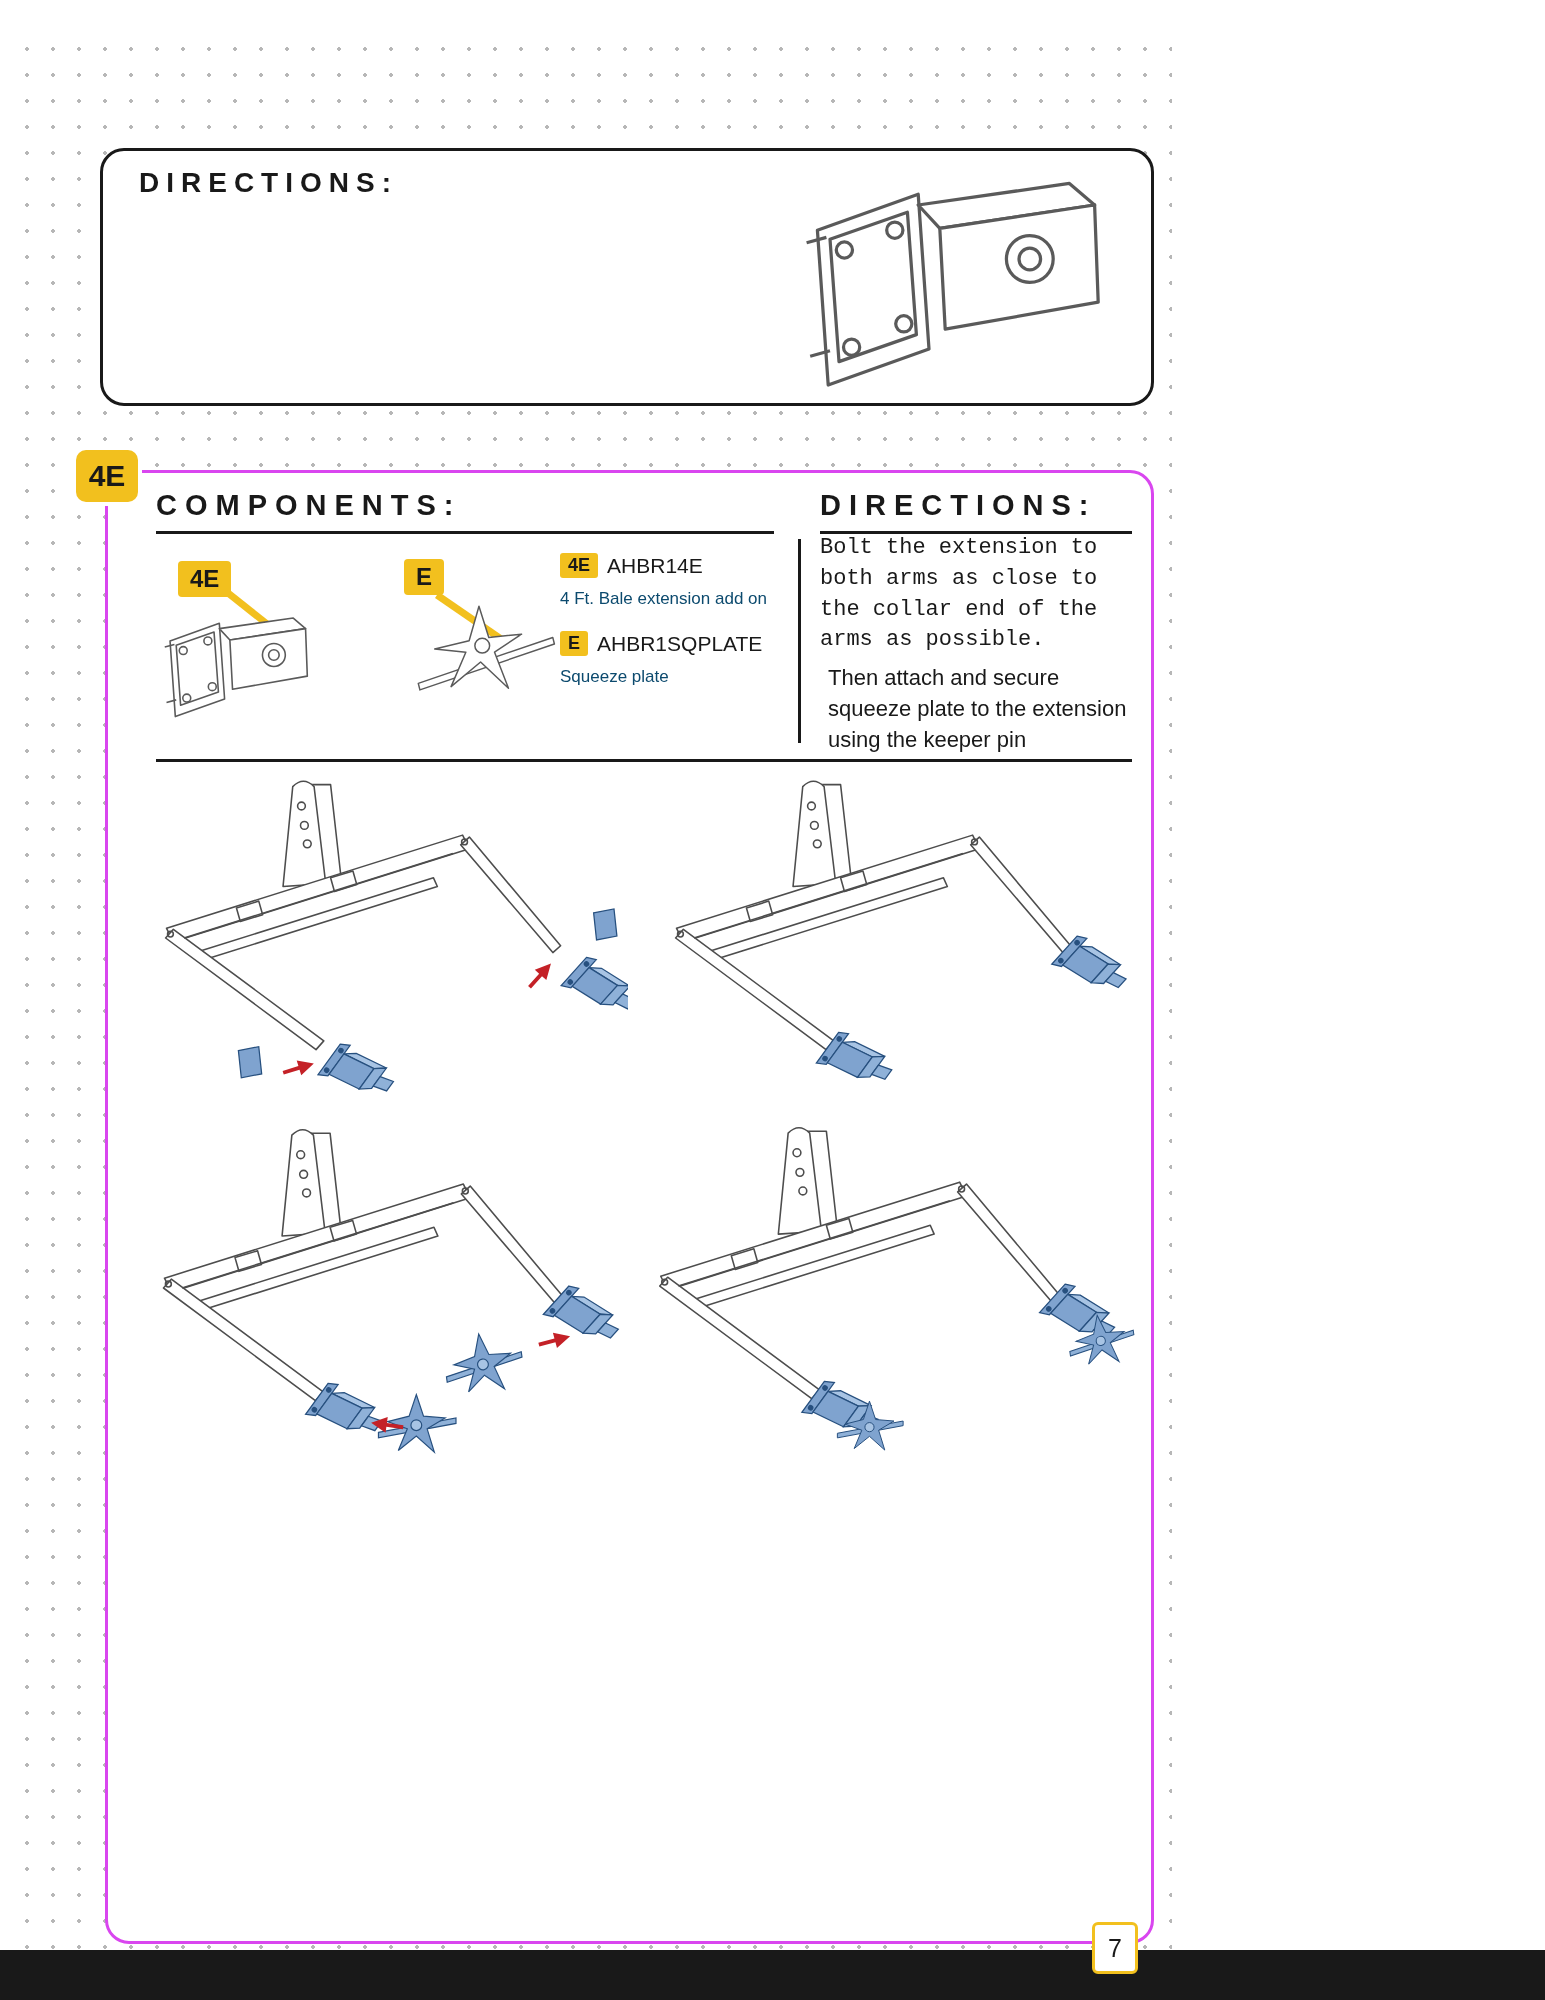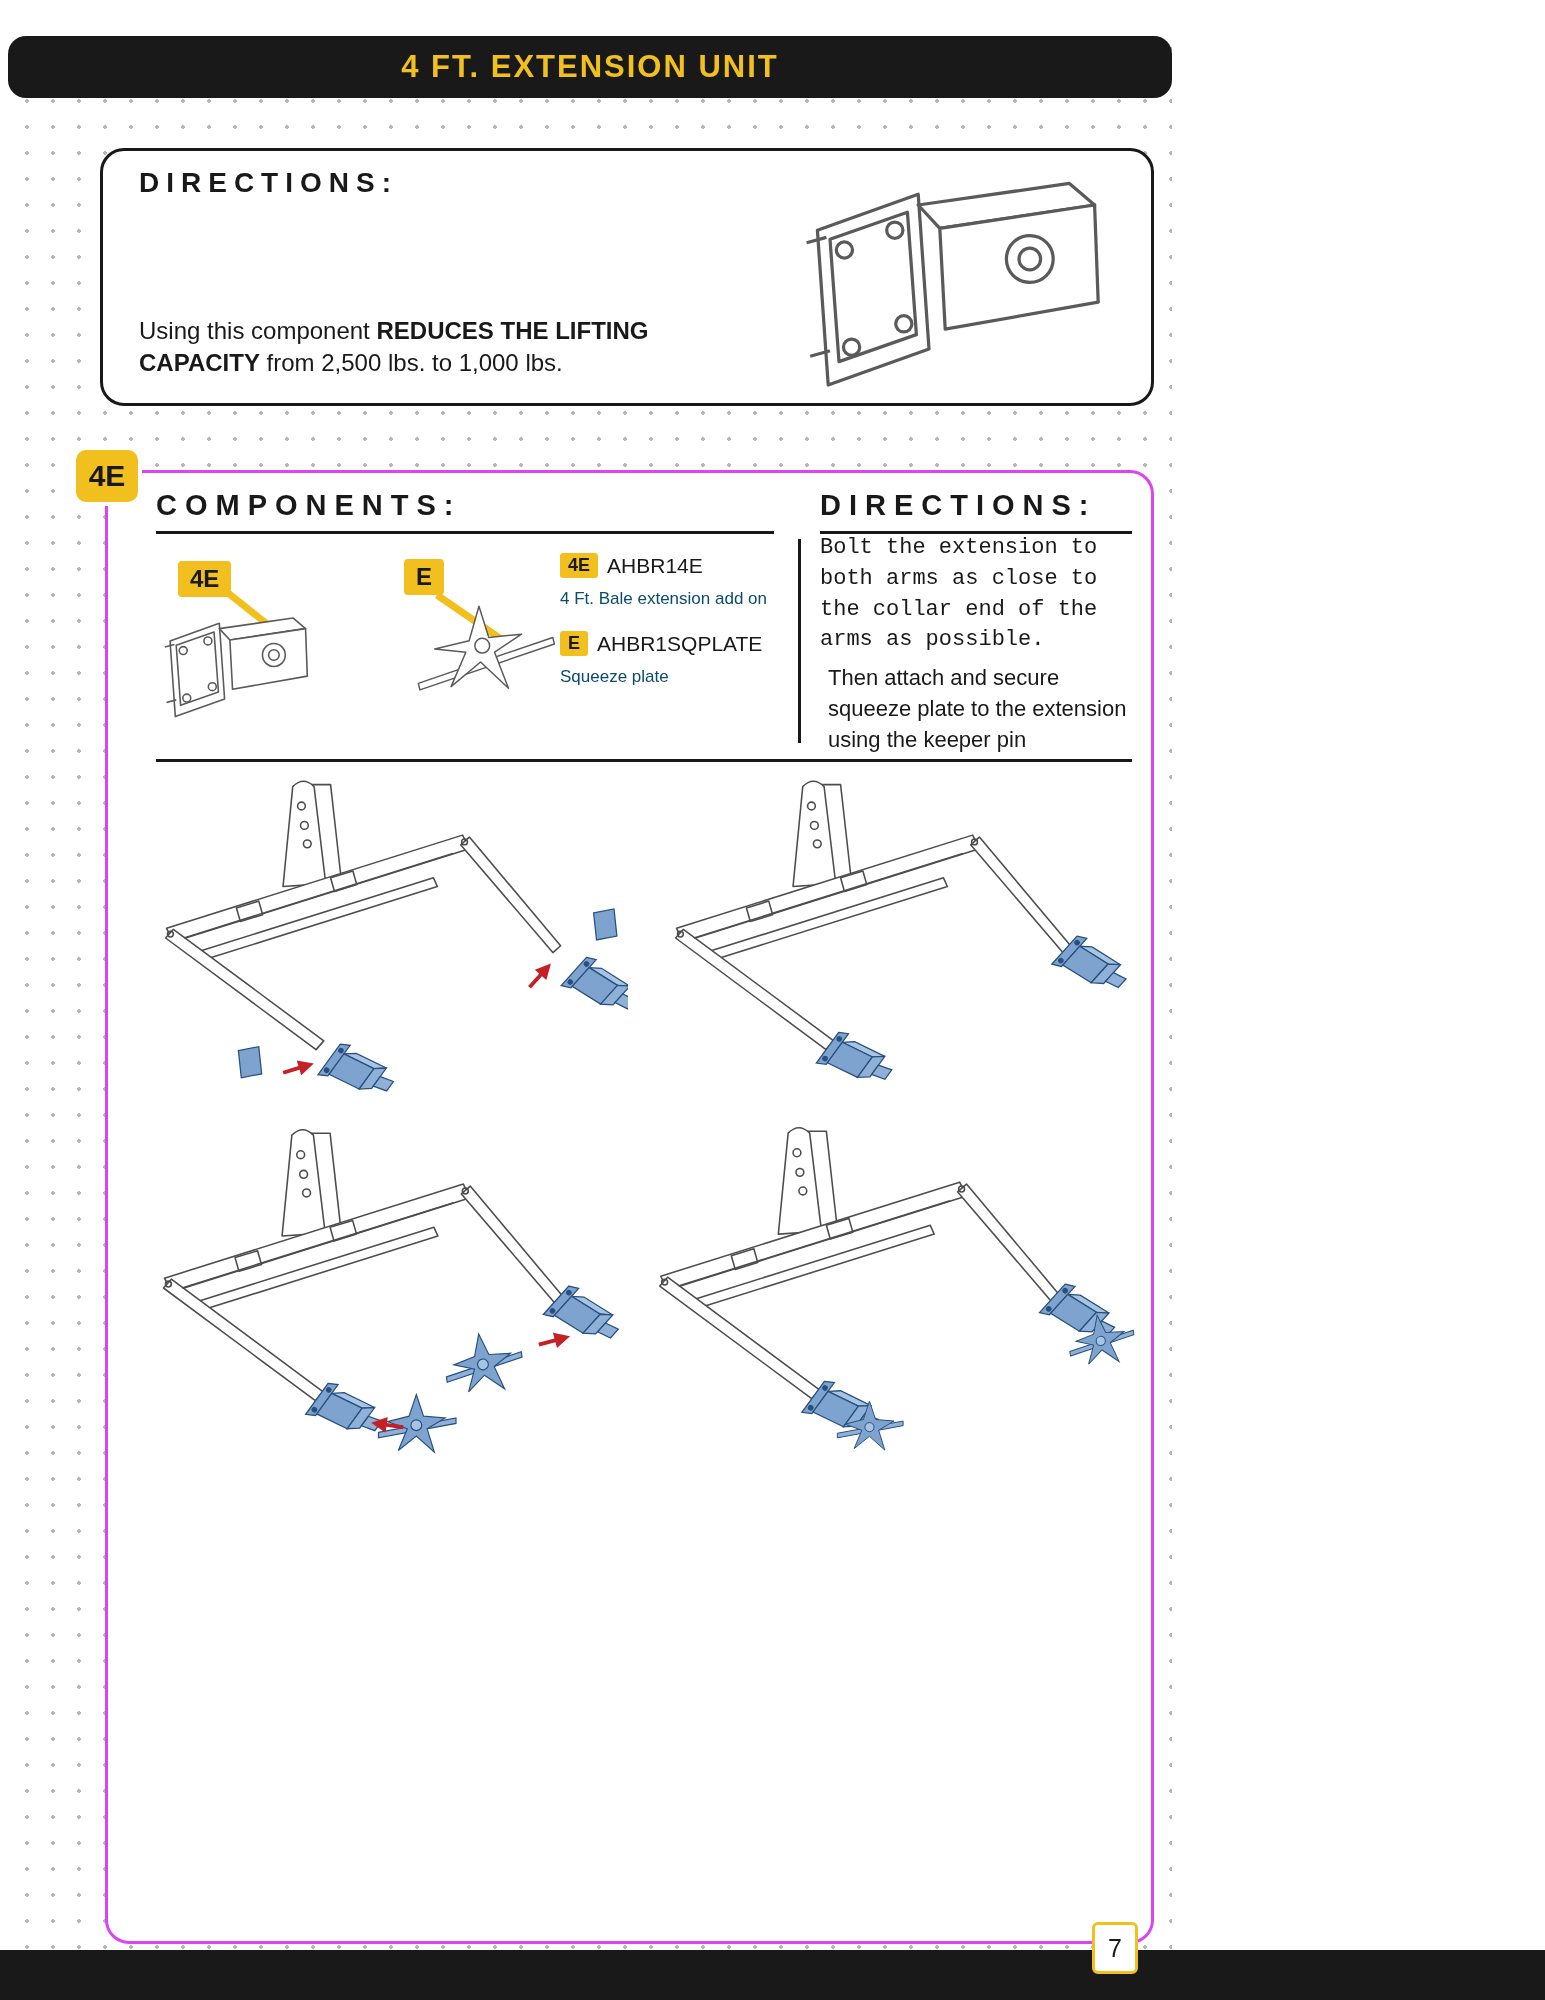--- a/index.html
+++ b/index.html
@@ -95,27 +95,23 @@
       <g id="g-plate-art" stroke="#5a5a5a" stroke-width="1.8" fill="#ffffff" stroke-linejoin="round">
         <polygon points="4,98 168,42 170,50 6,106"></polygon>
         <path d="M78,4 L90,42 L130,38 L97,60 L114,104 L80,72 L44,102 L62,60 L24,56 L66,46 Z"></path>
         <circle cx="82" cy="52" r="9"></circle>
       </g>
     </defs>
   </svg>
 
   <div class="abs dots"></div>
 
-  <div class="abs header-bar">
-    <span class="header-title">4 FT. EXTENSION UNIT</span>
-  </div>
 
   <div class="abs intro-box">
     <div class="abs intro-heading">DIRECTIONS:</div>
-    <p class="abs intro-p" style="top:164px;margin:0;"><span>Using this component </span><b>REDUCES THE LIFTING CAPACITY</b><span> from 2,500 lbs. to 1,000 lbs.</span></p>
     <svg class="abs" style="left:672px;top:12px" width="360" height="228" viewBox="0 0 360 228">
       <use href="#g-ext-art" transform="translate(28,6) scale(1.8)"></use>
     </svg>
   </div>
 
   <div class="abs corner-badge">4E</div>
 
   <div class="abs big-box">
 
     <div class="abs sec-heading" style="left:48px;top:16px;">COMPONENTS:</div>

